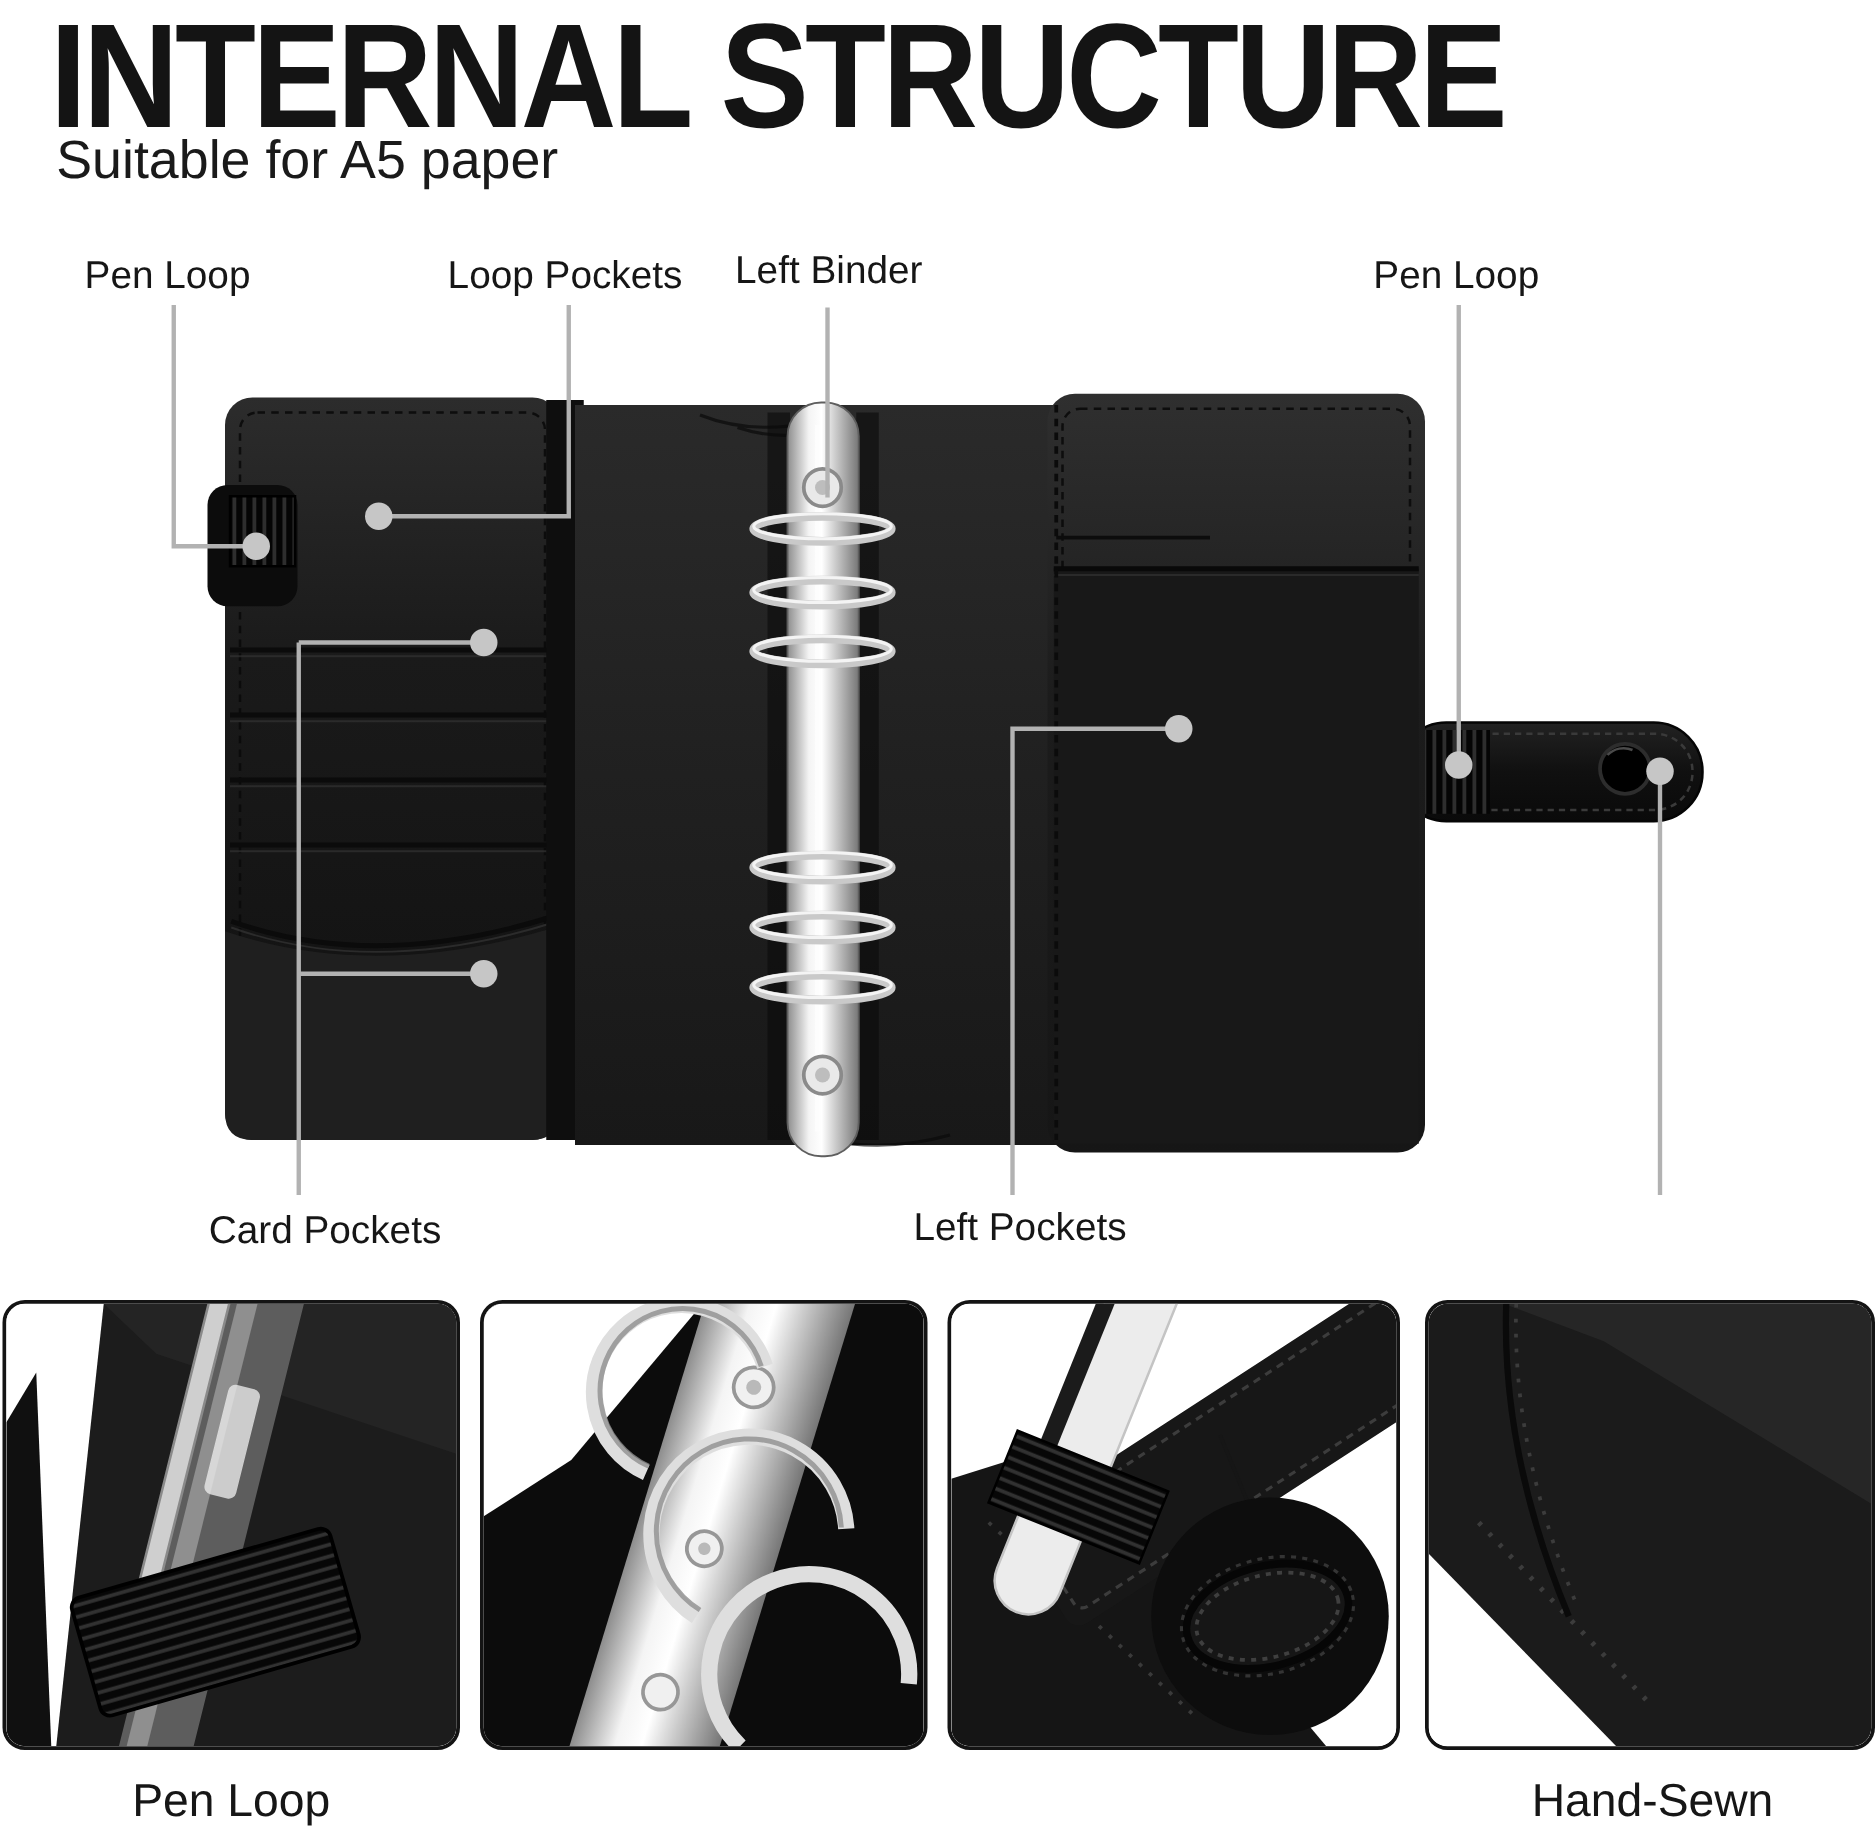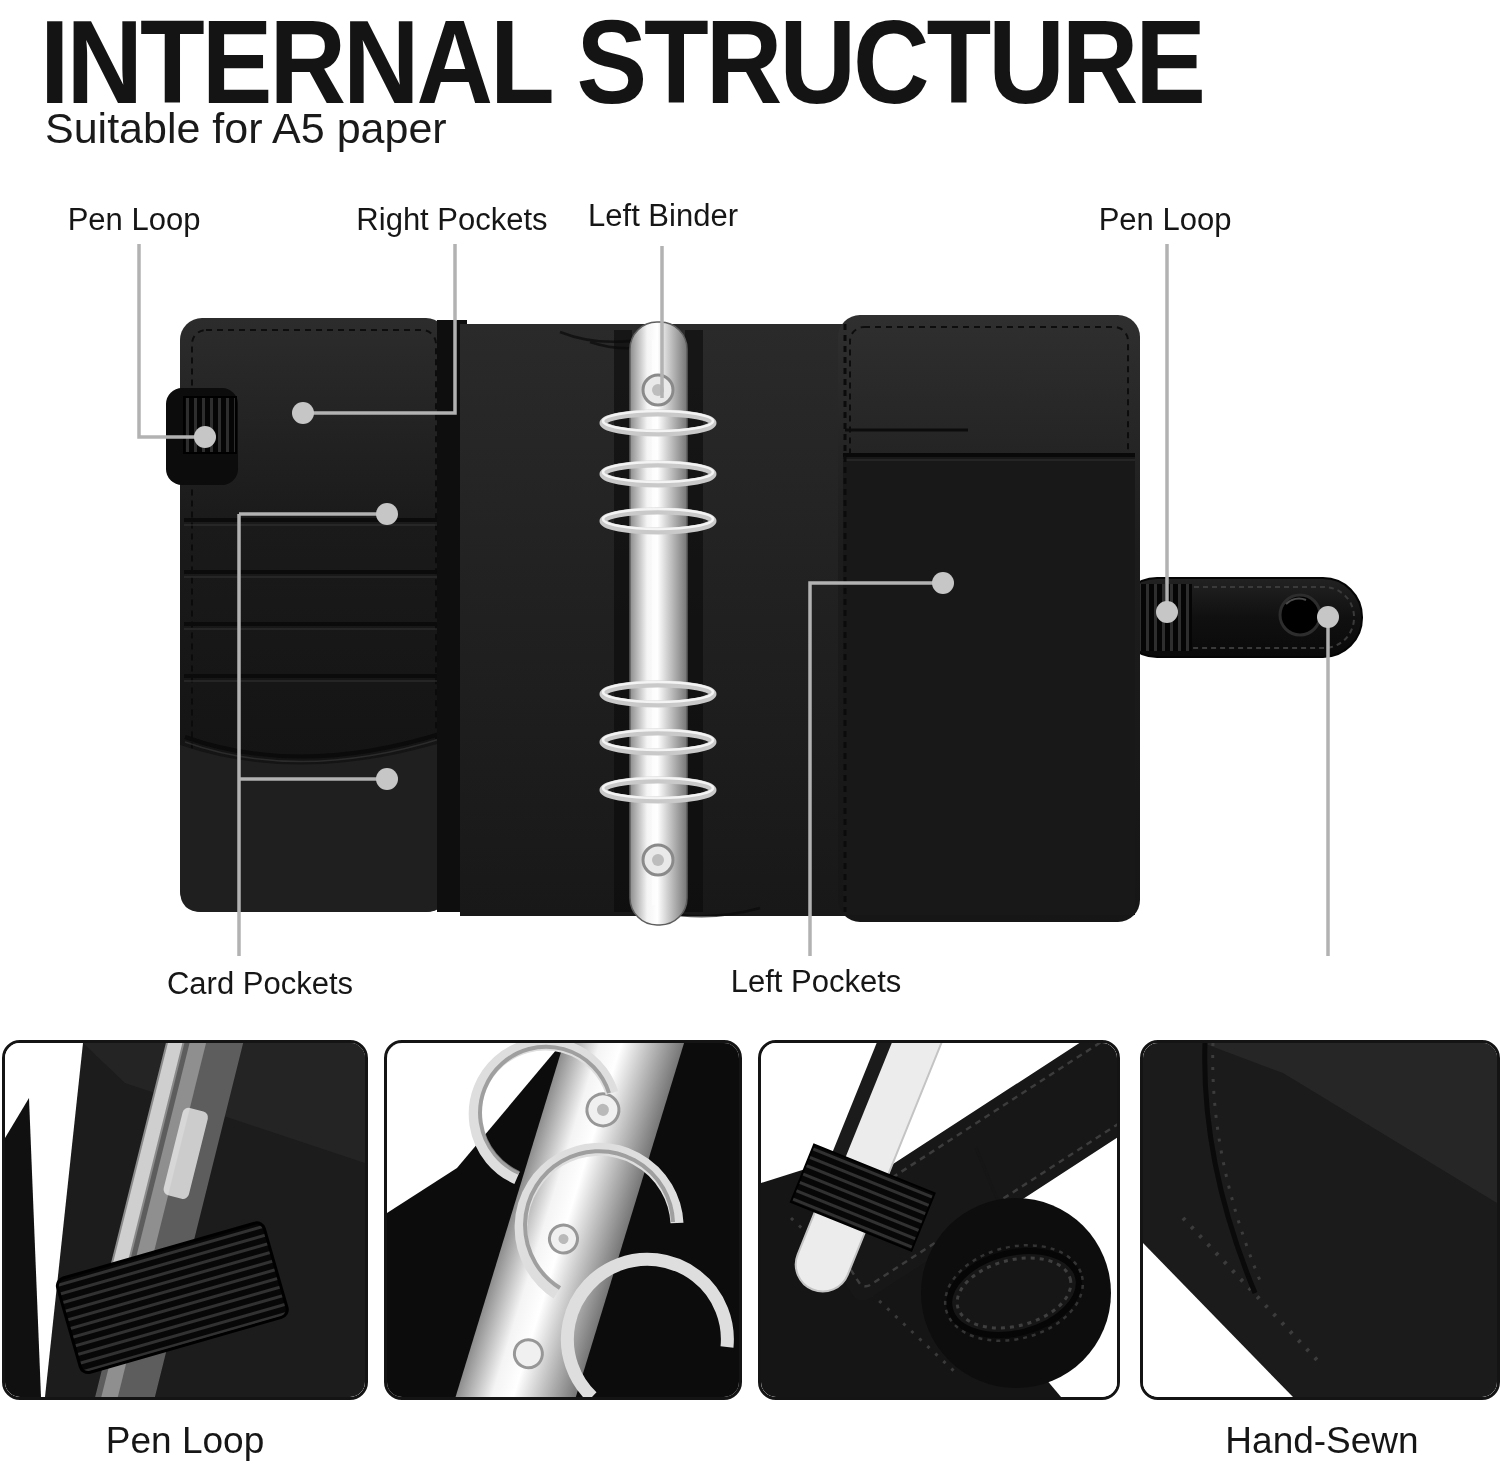--- a/index.html
+++ b/index.html
@@ -165,21 +165,21 @@
       <circle cx="303" cy="413" r="11"></circle>
       <circle cx="1167" cy="612" r="11"></circle>
       <circle cx="943" cy="583" r="11"></circle>
       <circle cx="1328" cy="617" r="11"></circle>
       <circle cx="387" cy="514" r="11"></circle>
       <circle cx="387" cy="779" r="11"></circle>
     </g>
   </svg>
 
   <div class="abs callout" style="left:134px;top:202px">Pen Loop</div>
-  <div class="abs callout" style="left:452px;top:202px">Right Pockets</div>
+  <div class="abs callout" style="left:452px;top:202px">Loop Pockets</div>
   <div class="abs callout" style="left:663px;top:198px">Left Binder</div>
   <div class="abs callout" style="left:1165px;top:202px">Pen Loop</div>
   <div class="abs callout" style="left:260px;top:966px">Card Pockets</div>
   <div class="abs callout" style="left:816px;top:964px">Left Pockets</div>
 
   <div class="panel" style="left:2px;width:366px">
     <svg viewBox="0 0 360 354" aria-hidden="true">
       <rect width="360" height="354" fill="#fff"></rect>
       <polygon points="0,95 24,55 36,354 0,354" fill="#101010"></polygon>
       <polygon points="78,0 360,0 360,354 40,354" fill="#1c1c1c"></polygon>

